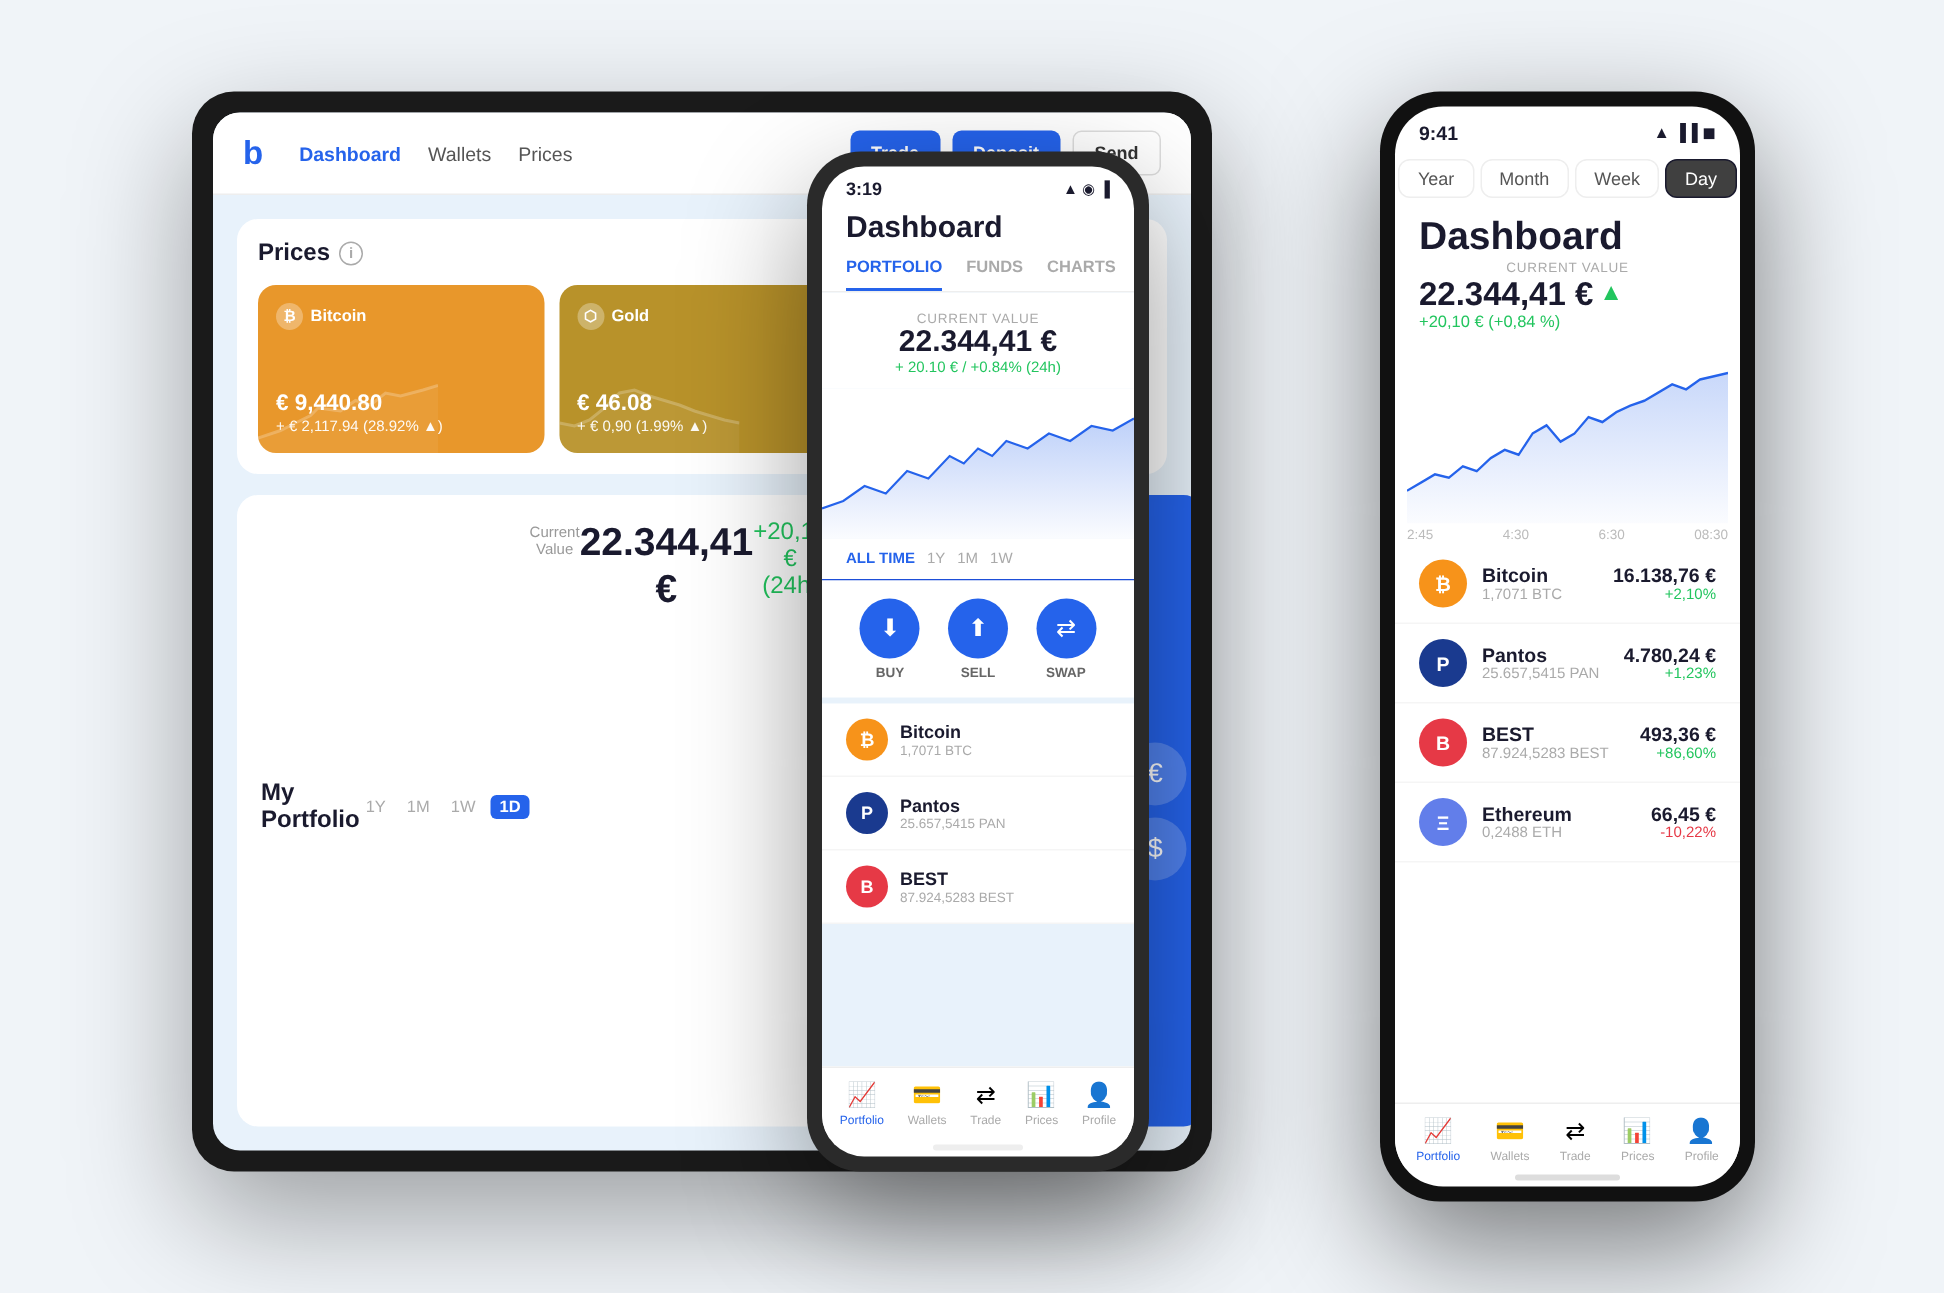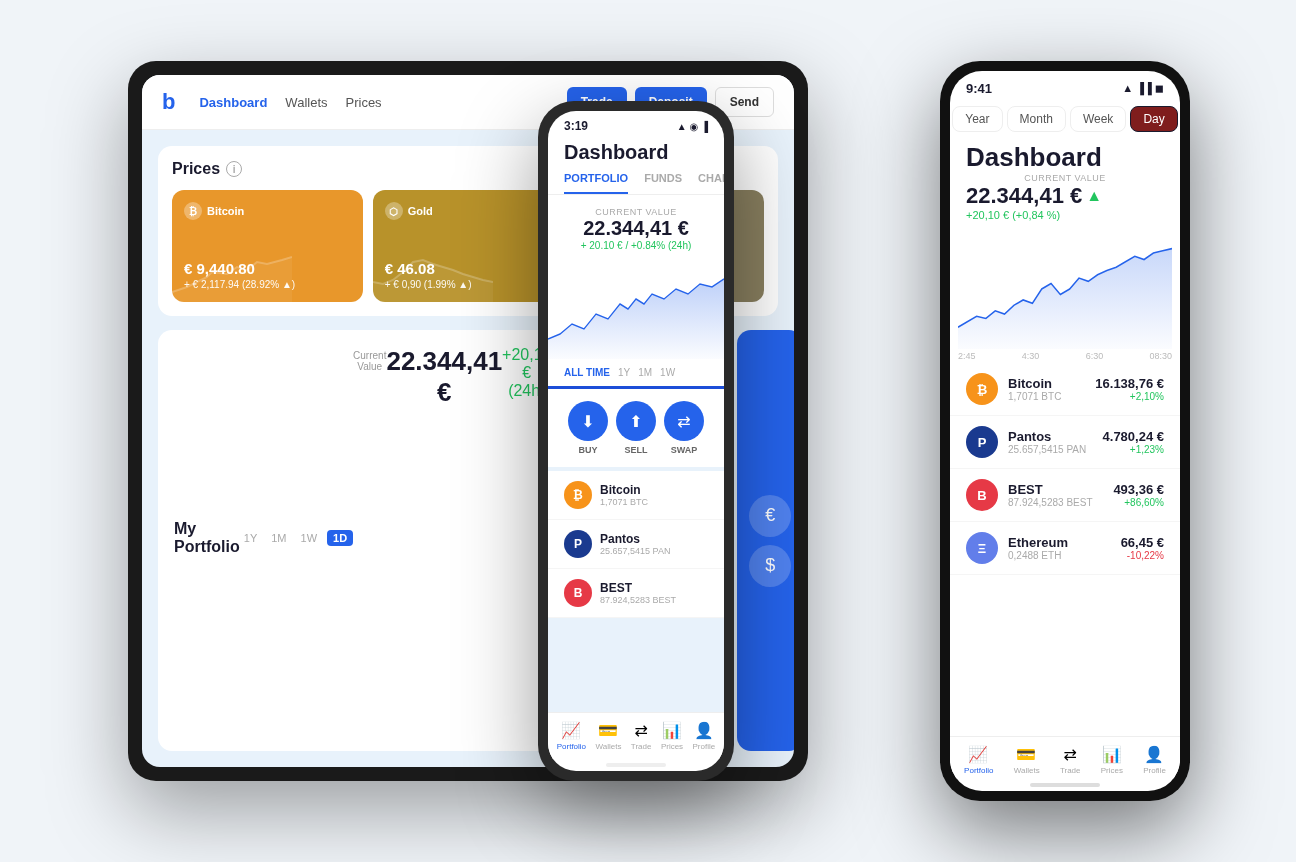--- a/index.html
+++ b/index.html
@@ -318,21 +318,21 @@
       color: white;
       font-size: 18px;
       cursor: pointer;
     }
 
     
     .phone-mid {
       position: absolute;
       left: 440px;
       top: 60px;
-      width: 196px;
+      width: 228px;
       height: 680px;
       background: #2a2a2a;
       border-radius: 36px;
       box-shadow: 0 30px 80px rgba(0,0,0,0.4);
       padding: 10px;
       z-index: 3;
     }
     .phone-mid-screen {
       background: white;
       border-radius: 28px;
@@ -413,21 +413,21 @@
     .phone-chart-area {
       height: 100px;
       background: white;
       position: relative;
     }
     .phone-time-filters {
       display: flex;
       gap: 8px;
       padding: 8px 16px;
       background: white;
-      border-bottom: 3px solid #1d4ed8;
+      border-bottom: 1px solid #1d4ed8;
     }
     .phone-time-filter {
       font-size: 10px;
       color: #aaa;
       cursor: pointer;
       font-weight: 500;
     }
     .phone-time-filter.active {
       color: #2563eb;
       font-weight: 700;
@@ -517,21 +517,21 @@
       height: 4px;
       background: #eee;
       margin: 4px auto;
       width: 60px;
       border-radius: 2px;
     }
 
     
     .phone-right {
       position: absolute;
-      right: 8px;
+      right: 28px;
       top: 20px;
       width: 250px;
       height: 740px;
       background: #111;
       border-radius: 40px;
       box-shadow: 0 30px 80px rgba(0,0,0,0.5);
       padding: 10px;
       z-index: 4;
     }
     .phone-right-screen {
@@ -560,21 +560,21 @@
     }
     .pr-tab {
       padding: 5px 12px;
       border-radius: 8px;
       font-size: 12px;
       color: #555;
       cursor: pointer;
       border: 1px solid #eee;
     }
     .pr-tab.active {
-      background: #7f1d1d;
+      background: #404040;
       color: white;
       border-color: #1a1a2e;
     }
     .phone-right-header {
       padding: 4px 16px 8px;
       flex-shrink: 0;
     }
     .phone-right-title {
       font-size: 26px;
       font-weight: 800;

